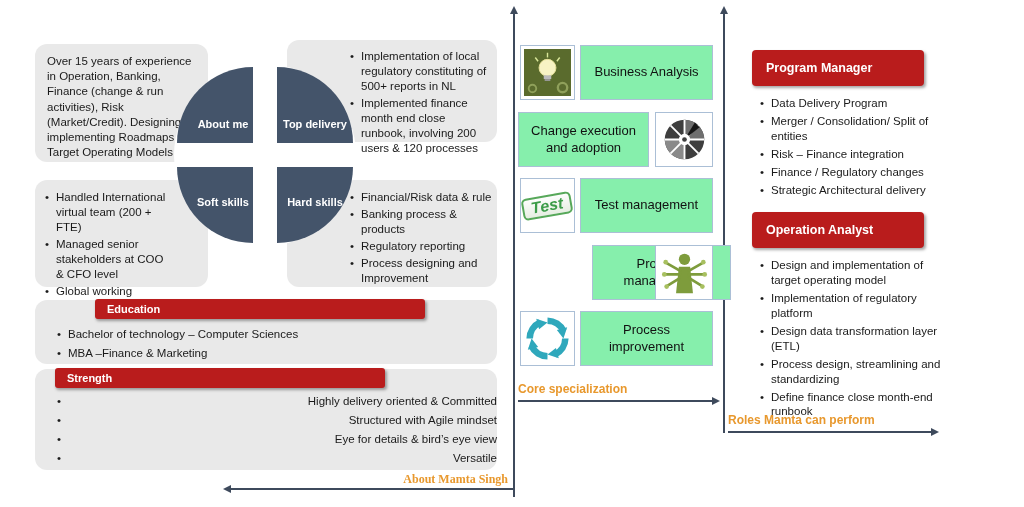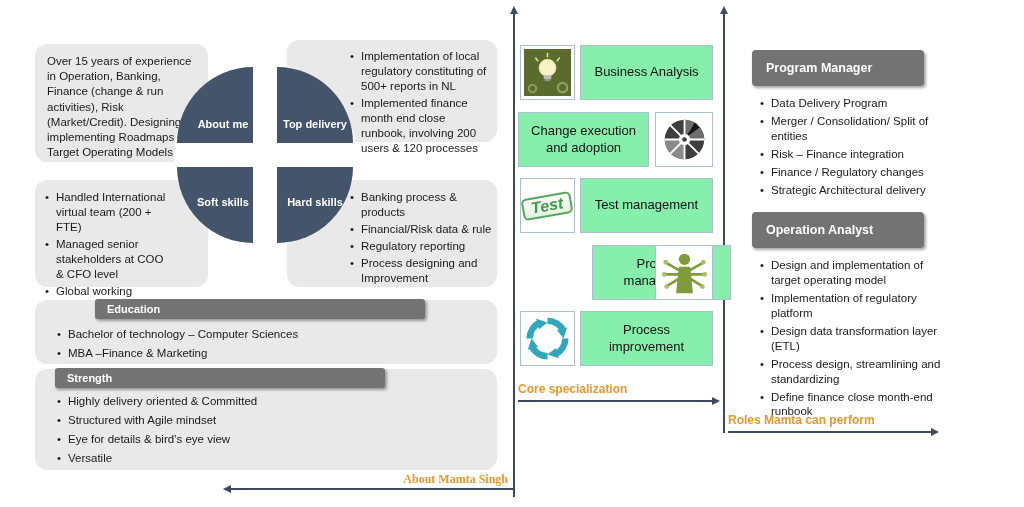--- a/index.html
+++ b/index.html
@@ -27,29 +27,29 @@
         border-radius:50%;display:grid;grid-template-columns:1fr 1fr;grid-template-rows:1fr 1fr;
         gap:24px;padding:3px;box-sizing:border-box;z-index:5;}
   .q{background:#44546A;color:#fff;font-weight:bold;font-size:11px;
      display:flex;align-items:center;justify-content:center;box-sizing:border-box;}
   .q-tl{border-top-left-radius:100%;padding:38px 0 0 16px;}
   .q-tr{border-top-right-radius:100%;padding:38px 0 0 0;}
   .q-bl{border-bottom-left-radius:100%;padding:0 0 6px 16px;}
   .q-br{border-bottom-right-radius:100%;padding:0 0 6px 0;justify-content:center;}
 
   
-  .hbar{position:absolute;background:#737373;color:#fff;font-weight:bold;border-radius:3px;
+  .hbar{position:absolute;background:#b91c1c;color:#fff;font-weight:bold;border-radius:3px;
         box-shadow:1.5px 2px 3px rgba(0,0,0,.35);z-index:4;box-sizing:border-box;}
   .hbar-small{width:330px;height:20px;font-size:11px;line-height:20px;padding-left:12px;}
   #edu-header{left:55px;top:299px;margin-left:40px;}
   #str-header{left:55px;top:368px;}
   #edu-box{left:35px;top:300px;width:462px;height:64px;}
   #edu-box ul{padding:27px 0 0 22px;}
   #str-box{left:35px;top:369px;width:462px;height:101px;}
-  #str-box ul{padding:25px 0 0 22px;}
+  #str-box ul{padding:25px 0 0 22px;text-align:right;}
   #str-box ul li, #edu-box ul li{margin-bottom:4px;}
 
   
   .axis-line{position:absolute;background:#3E4A5C;}
   .arrow-up{position:absolute;width:0;height:0;border-left:4px solid transparent;
             border-right:4px solid transparent;border-bottom:8px solid #3E4A5C;}
   .arrow-right{position:absolute;width:0;height:0;border-top:4px solid transparent;
                border-bottom:4px solid transparent;border-left:8px solid #3E4A5C;}
   .arrow-left{position:absolute;width:0;height:0;border-top:4px solid transparent;
               border-bottom:4px solid transparent;border-right:8px solid #3E4A5C;}
@@ -113,22 +113,22 @@
   <div class="gbox" id="softskills-box">
     <ul class="blist">
       <li>Handled International virtual team (200 + FTE)</li>
       <li>Managed senior stakeholders at COO &amp; CFO level</li>
       <li>Global working experience</li>
     </ul>
   </div>
 
   <div class="gbox" id="hardskills-box">
     <ul class="blist">
+      <li>Financial/Risk data &amp; rule</li>
       <li>Banking process &amp; products</li>
-      <li>Financial/Risk data &amp; rule</li>
       <li>Regulatory reporting</li>
       <li>Process designing and Improvement</li>
     </ul>
   </div>
 
   <div class="quad">
     <div class="q q-tl">
       <span>About me</span>
     </div>
     <div class="q q-tr">

